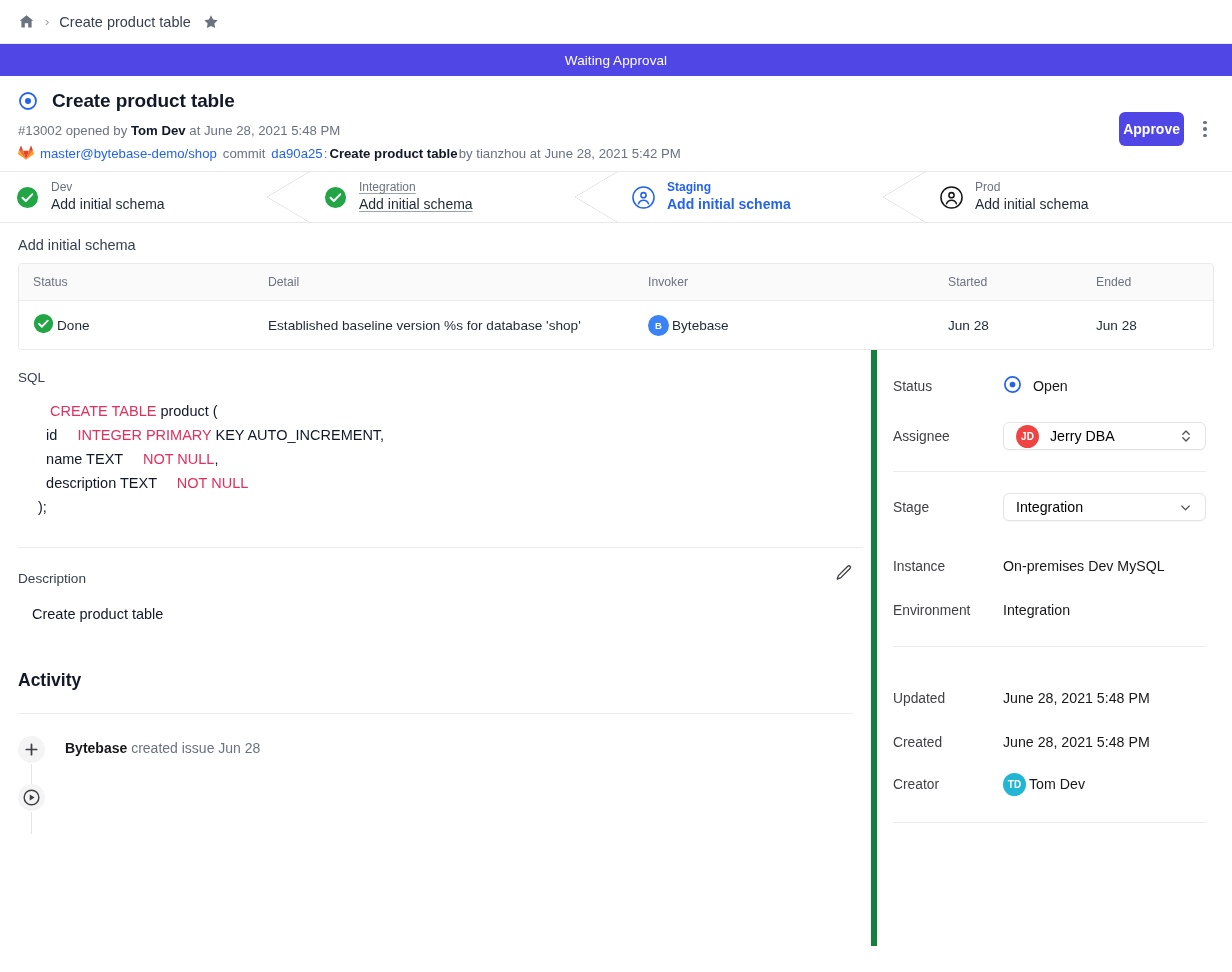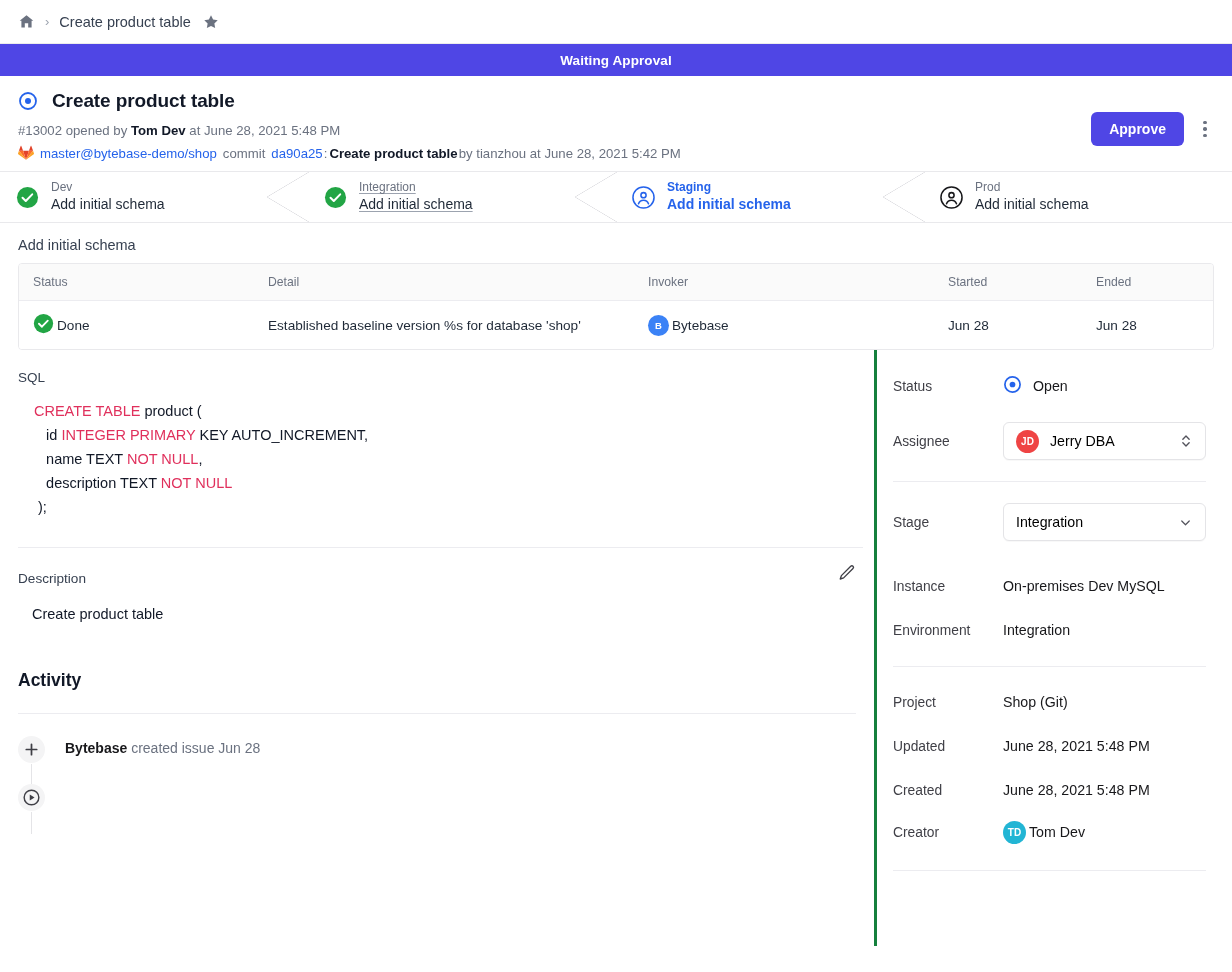--- a/index.html
+++ b/index.html
@@ -22,21 +22,21 @@
   .bc-sep { color:#9ca3af; font-size: 13px; }
   .bc-title { font-size: 14.5px; color: #374151; }
   .bc-star { display:flex; align-items:center; color:#6b7280; margin-left:2px; }
 
   
   .banner {
     height: 32px;
     background: #4f46e5;
     color: #fff;
     display: flex; align-items: center; justify-content: center;
-    font-size: 13.5px; font-weight: 700;
+    font-size: 13.5px; font-weight: 400;
     letter-spacing: .1px;
   }
 
   
   .issue-head { padding: 14px 18px 10px 18px; position: relative; }
   .issue-title-row { display:flex; align-items:center; gap: 14px; }
   .open-icon { width:20px; height:20px; flex:0 0 20px; }
   .issue-title { font-size: 19px; font-weight: 700; color:#111827; letter-spacing:-.1px;}
   .issue-meta {
     margin-top: 11px; font-size: 13.2px; color:#6b7280;
@@ -47,21 +47,21 @@
   .commit-line .ctitle { color:#111827; font-weight:600; }
   .gitlab-icon { width:16px; height:16px; flex:0 0 16px; display:block;}
 
   .head-actions {
     position:absolute; right: 16px; top: 36px;
     display:flex; align-items:center; gap: 10px;
   }
   .approve-btn {
     background: #4f46e5; color:#fff; border:none;
     font-size: 14px; font-weight: 700;
-    padding: 9px 18px; border-radius: 6px;
+    padding: 9px 4px; border-radius: 6px;
     font-family: inherit; cursor:pointer;
   }
   .kebab { width: 22px; height: 28px; display:flex; flex-direction:column;
            align-items:center; justify-content:center; gap:3px; cursor:pointer;}
   .kebab i { width:3.5px; height:3.5px; background:#6b7280; border-radius:50%; display:block;}
 
   
   .pipeline {
     display:flex; border-top:1px solid #e9e9ec; border-bottom:1px solid #e9e9ec;
     height: 52px; background:#fff;
@@ -103,30 +103,30 @@
   }
   .cell-flex { display:flex; align-items:center; gap:3px;}
   .avatar {
     width:21px;height:21px;border-radius:50%;
     display:flex;align-items:center;justify-content:center;
     font-size:9.5px;font-weight:700;color:#fff;flex:0 0 21px;
   }
 
   
   .body-split { display:flex; height: 596px; }
-  .main-col { width: 877px; flex:0 0 877px; border-right:3px solid #15803d; padding: 20px 18px 0 18px; position:relative;}
+  .main-col { width: 877px; flex:0 0 877px; border-right:6px solid #15803d; padding: 20px 18px 0 18px; position:relative;}
   .side-col { flex:1 1 auto; padding: 22px 26px 0 16px; }
 
   .sql-label { font-size: 13.5px; color:#374151; margin-bottom: 14px; }
   .sql-code {
     font-family: "Liberation Sans", sans-serif;
     font-size: 14.5px; line-height: 24px; color:#111827;
     padding-left: 16px; white-space: pre;
   }
-  .kw { color:#e0305c; }
+  .kw { color:#e0305c;margin-left:16px; }
   .sql-divider { border-bottom:1px solid #ececf0; margin: 28px 0 0 0; width: 845px;}
 
   .desc-row { display:flex; align-items:flex-end; justify-content:space-between; margin-top: 16px; }
   .desc-label { font-size: 13.6px; color:#374151; }
   .pencil { cursor:pointer; color:#3f3f46; }
   .desc-body { font-size: 14.5px; color:#111827; padding: 20px 0 0 14px;}
 
   .activity-title { font-size: 17.5px; font-weight:700; color:#111827; margin-top: 48px; }
   .activity-rule { border-bottom:1px solid #ececf0; margin-top: 22px; }
   .activity-list { padding-top: 22px; position:relative; }
@@ -137,21 +137,21 @@
   .act-text b { color:#18181b; font-weight:700; }
 
   
   .side-row { display:flex; align-items:center; min-height: 28px; }
   .side-label { width: 110px; flex:0 0 110px; font-size: 13.8px; color:#3f3f46; }
   .side-value { font-size: 14.2px; color:#18181b; }
   .side-divider { border-bottom:1px solid #ececf0; margin: 21px 0 21px 0;}
   .radio-open { display:flex; align-items:center; gap:11px; }
   .select-box {
     flex:1 1 auto; border:1px solid #e4e4e7; border-radius:6px;
-    height: 38px; display:flex; align-items:center; gap:11px;
+    height: 28px; display:flex; align-items:center; gap:11px;
     padding: 0 12px; background:#fff; cursor:pointer;
     box-shadow: 0 1px 1px rgba(0,0,0,.03);
   }
   .select-box .sel-text { font-size:14.2px; color:#000000; flex:1 1 auto;}
   .chev { color:#52525b; display:flex; align-items:center;}
 </style>
 </head>
 <body>
 
 <div class="breadcrumb">
@@ -409,24 +409,20 @@
 
     <div style="height:16px"></div>
 
     <div class="side-row">
       <span class="side-label">Environment</span>
       <span class="side-value">Integration</span>
     </div>
 
     <div class="side-divider" style="margin:22px 0 21px 0"></div>
 
-    <div class="side-row">
-      <span class="side-label">Project</span>
-      <span class="side-value">Shop (Git)</span>
-    </div>
 
     <div style="height:16px"></div>
 
     <div class="side-row">
       <span class="side-label">Updated</span>
       <span class="side-value">June 28, 2021 5:48 PM</span>
     </div>
 
     <div style="height:16px"></div>
 

